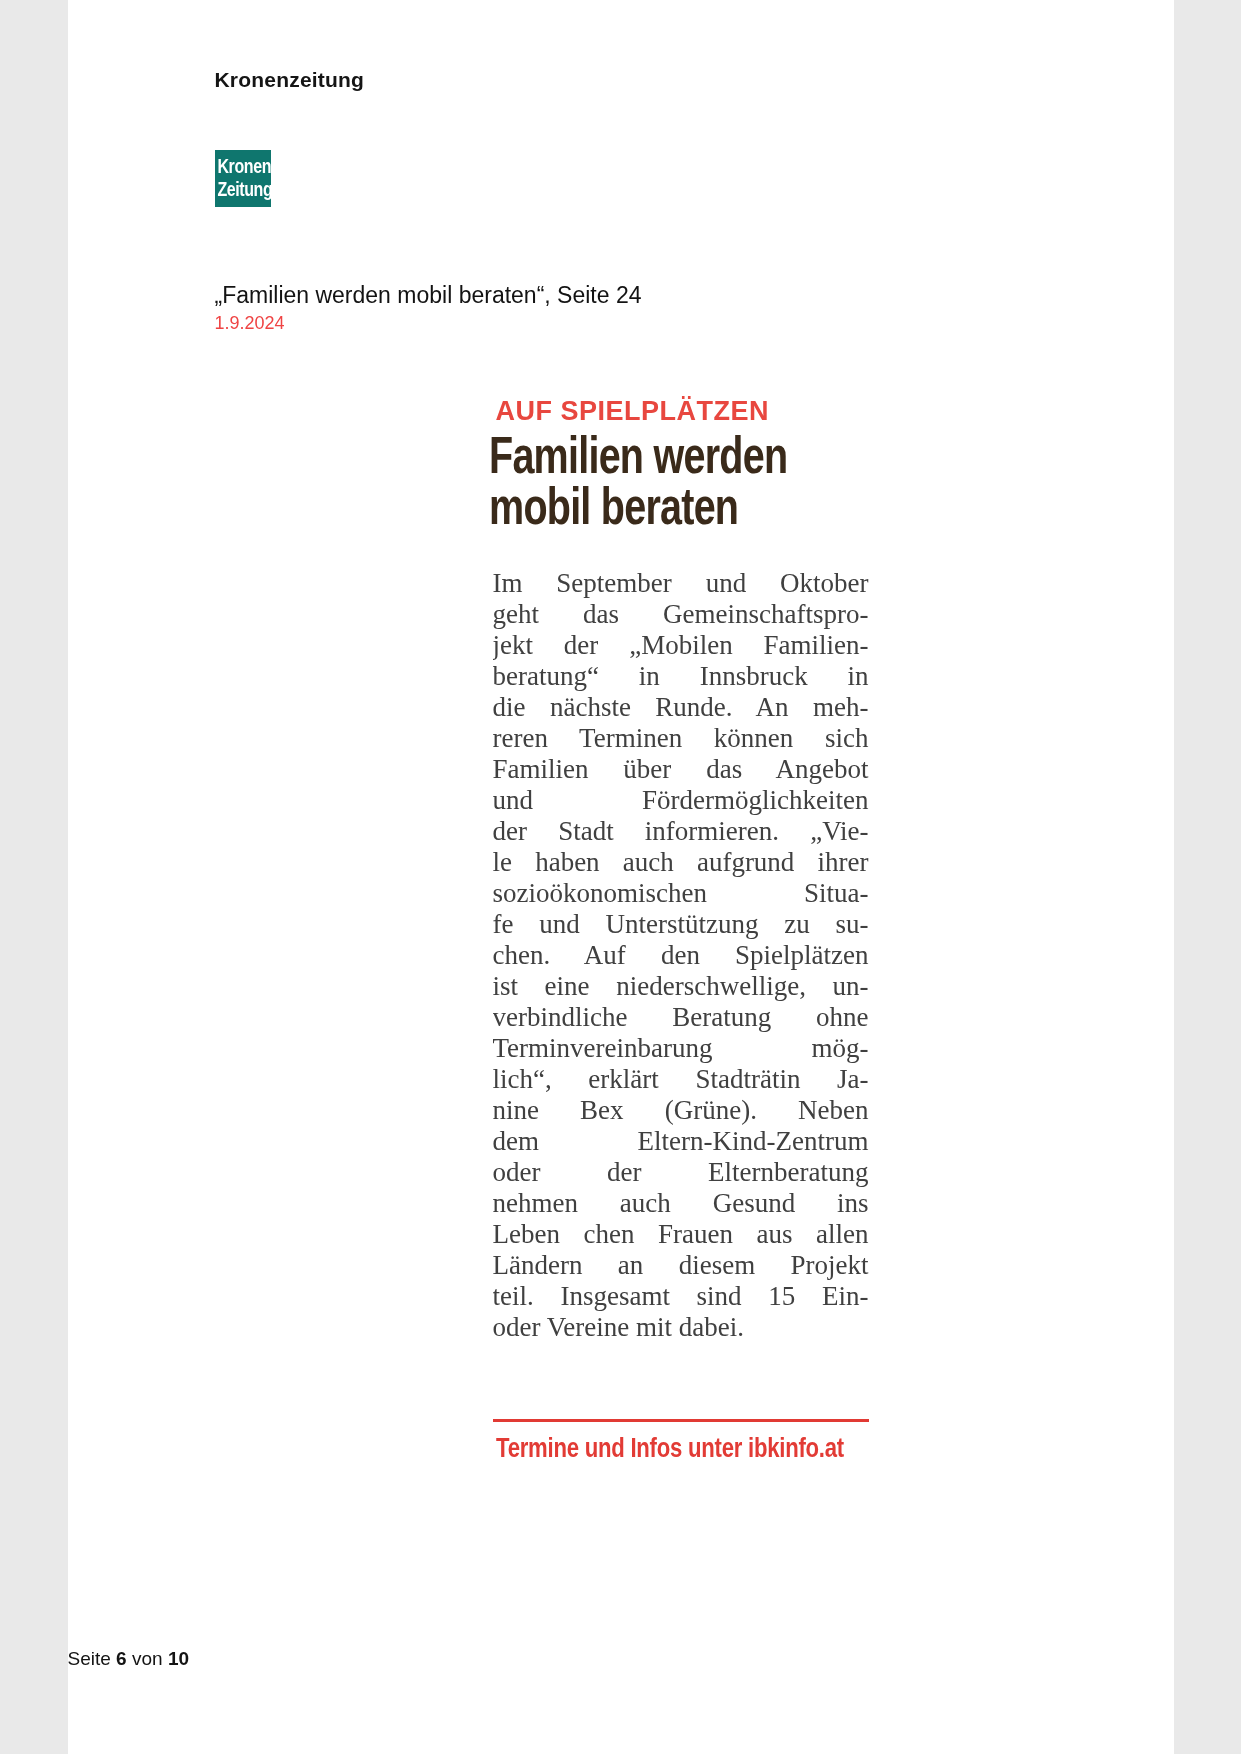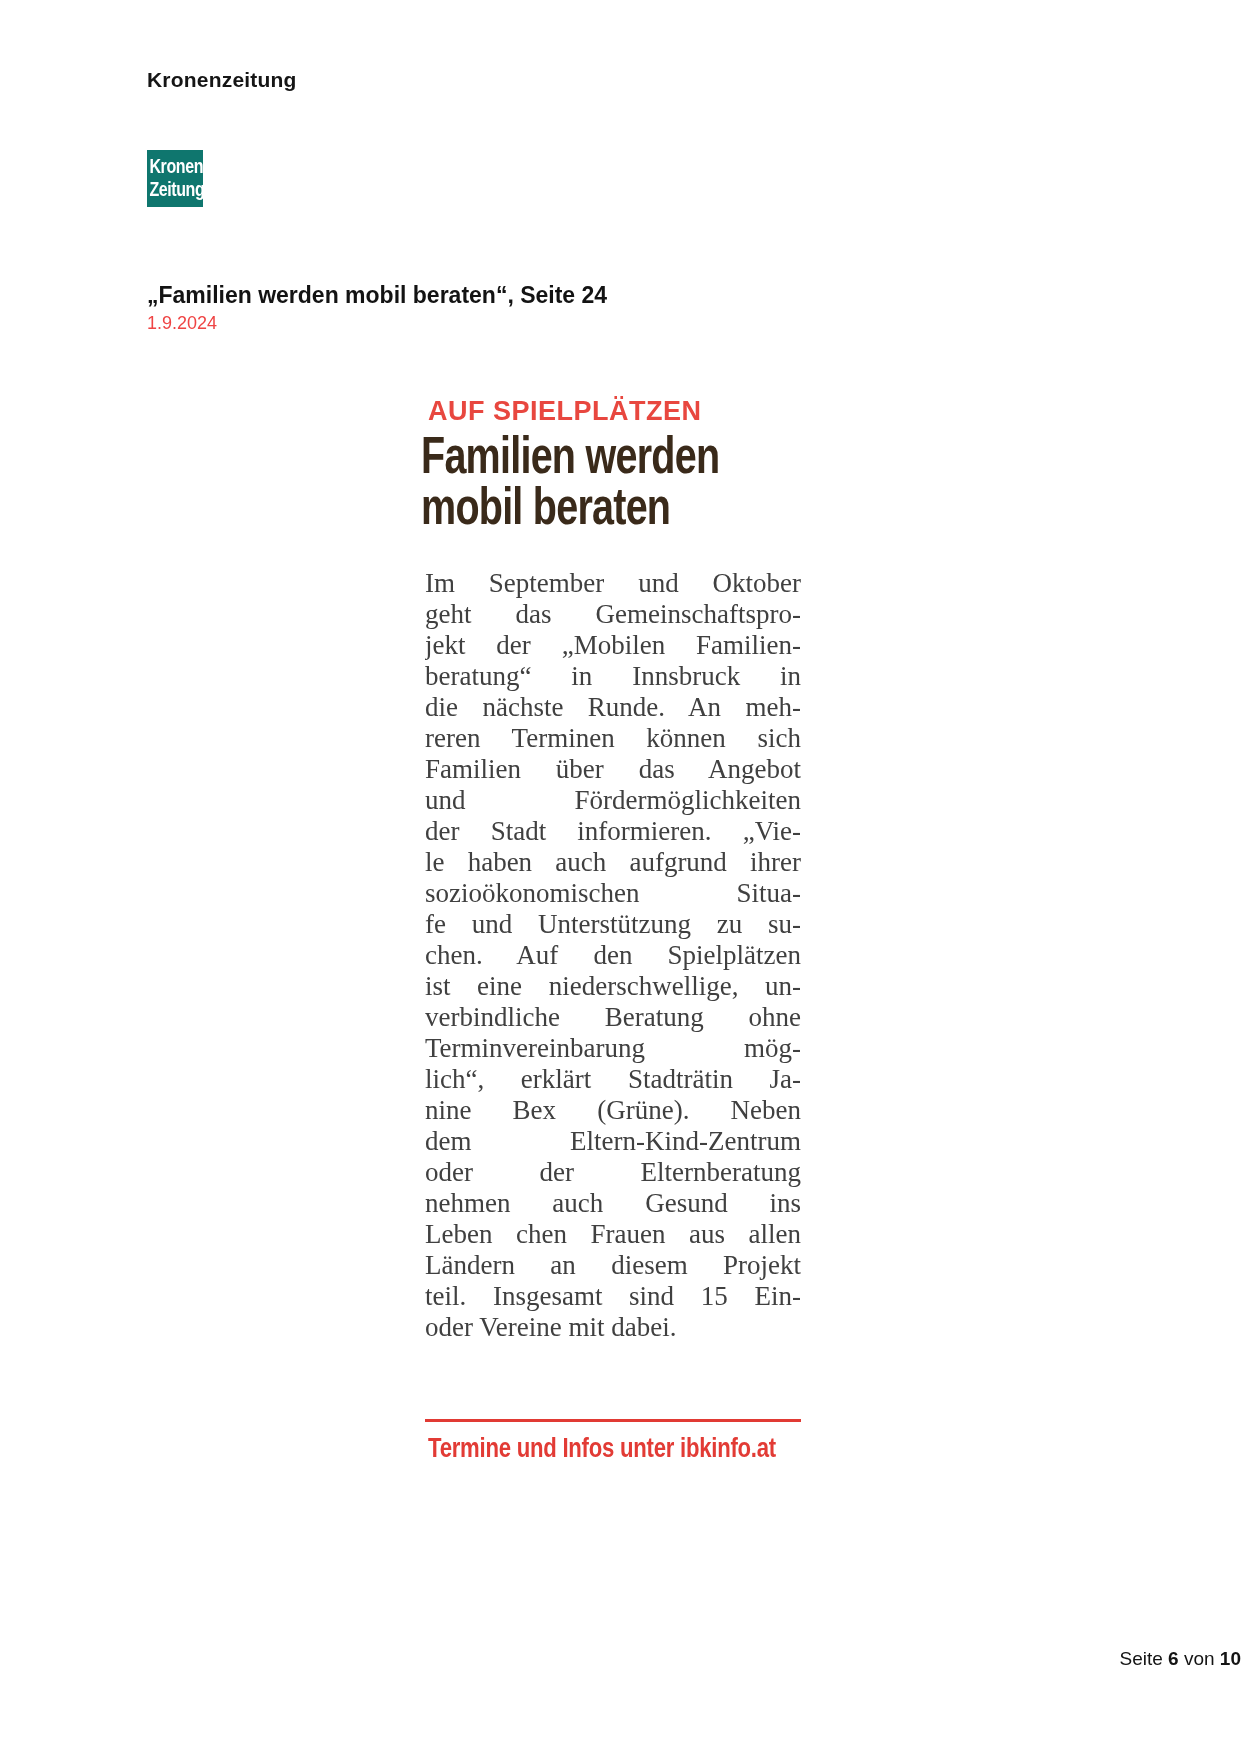--- a/index.html
+++ b/index.html
@@ -1,19 +1,19 @@
 <!DOCTYPE html>
 <html><head>
 <meta charset="utf-8">
 <style>
   * { margin: 0; padding: 0; box-sizing: border-box; }
   html, body { background: #e9e9e9; }
   .page {
     position: relative;
-    width: 1241px;
+    width: 1106px;
     height: 1754px;
     margin: 0 auto;
     background: #ffffff;
     font-family: "Liberation Sans", sans-serif;
     overflow: hidden;
   }
 
   .source-label {
     position: absolute;
     left: 147px;
@@ -43,21 +43,21 @@
     transform: scaleX(0.80);
     transform-origin: 0 0;
     white-space: nowrap;
   }
 
   .doc-title {
     position: absolute;
     left: 147px;
     top: 282px;
     font-size: 23px;
-    font-weight: bold;
+    font-weight: normal;
     color: #131313;
   }
   .doc-date {
     position: absolute;
     left: 147px;
     top: 313px;
     font-size: 18px;
     color: #ef4444;
   }
 
@@ -126,21 +126,21 @@
     transform: scaleX(0.79);
     transform-origin: 0 0;
     white-space: nowrap;
   }
 
   .page-footer {
     position: absolute;
     left: 0;
     top: 1648px;
     width: 100%;
-    text-align: right;
+    text-align: left;
     font-size: 19px;
     color: #141414;
   }
   .page-footer .bold { font-weight: bold; }
 </style>
 </head>
 <body>
 
 <div class="page">
 

